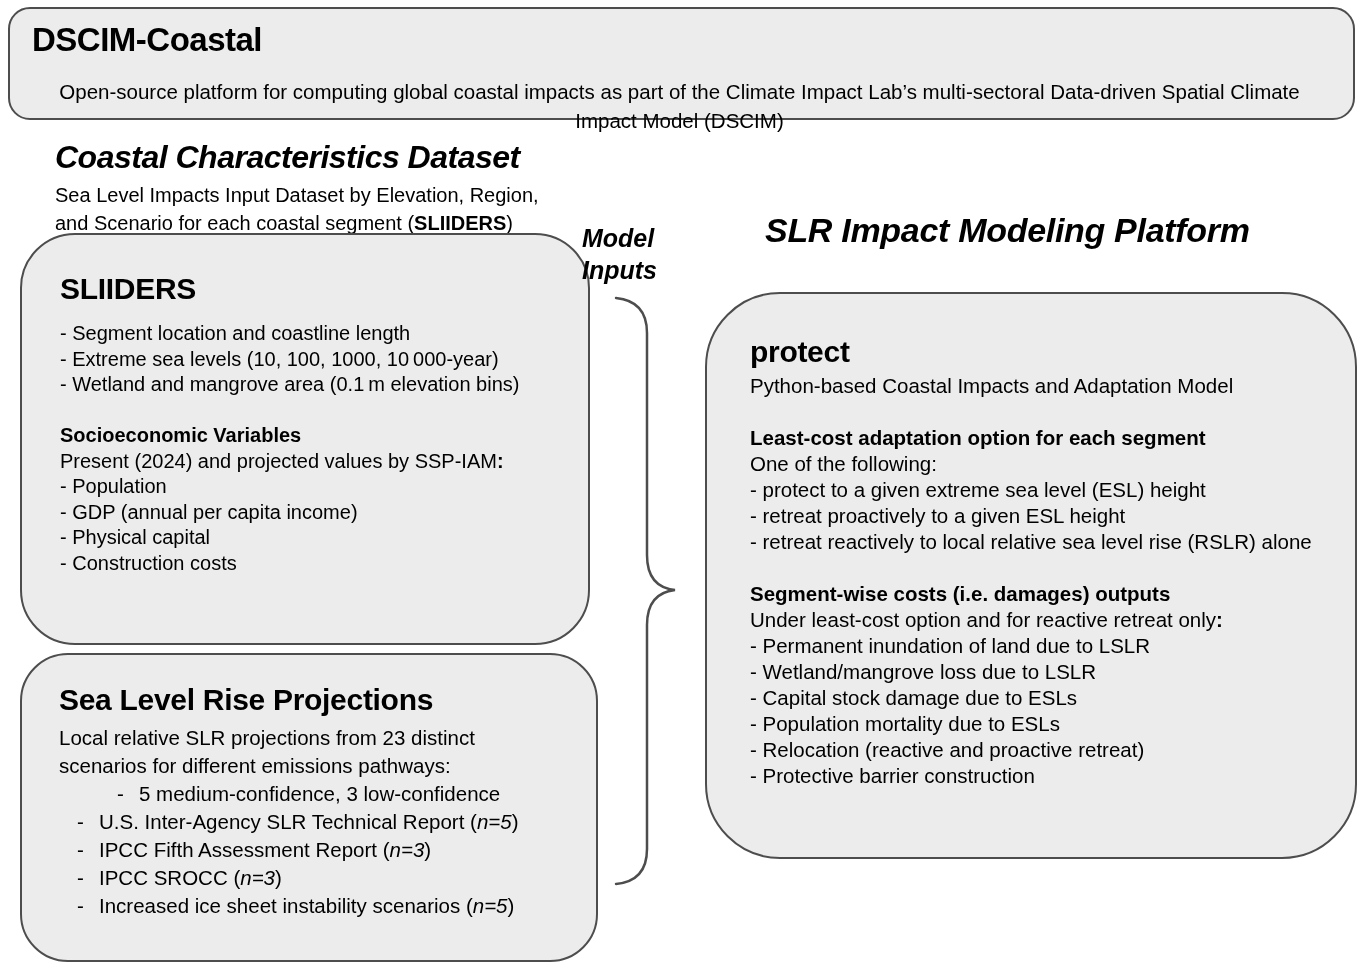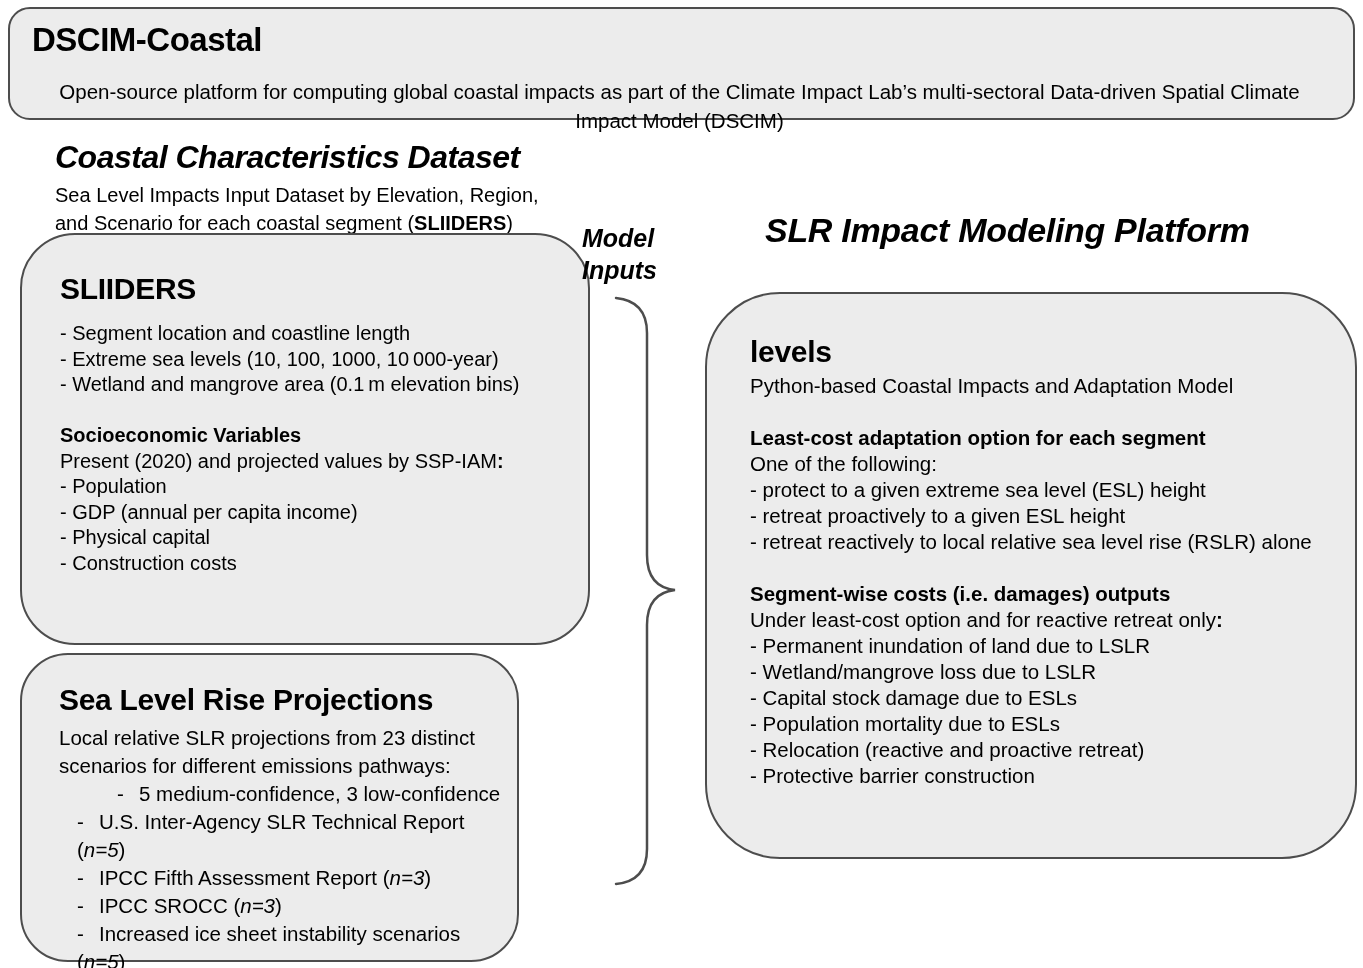--- a/index.html
+++ b/index.html
@@ -34,21 +34,21 @@
   .box{
     position:absolute;box-sizing:border-box;
     background:var(--box-fill);border:2.5px solid var(--box-border);
   }
   .box-title{font-weight:bold;font-size:30px;line-height:36px;letter-spacing:-0.3px;}
 
   #sliders-box{left:20px;top:233px;width:570px;height:412px;border-radius:55px;padding:36px 18px 0 38px;}
   #sliders-box .box-title{margin-bottom:14px;}
   #sliders-box .line{font-size:20px;line-height:25.5px;}
 
-  #slr-box{left:20px;top:653px;width:499px;height:309px;border-radius:48px;padding:27px 14px 0 37px;}
+  #slr-box{left:20px;top:653px;width:578px;height:309px;border-radius:48px;padding:27px 14px 0 37px;}
   #slr-box .box-title{margin-bottom:6px;}
   #slr-box .line{font-size:20.5px;line-height:28px;}
   #slr-box .intro{font-size:20.5px;line-height:28px;width:480px;}
 
   #pyciam-box{left:705px;top:292px;width:652px;height:567px;border-radius:75px;padding:40px 18px 0 43px;}
   #pyciam-box .box-subtitle{font-size:20.5px;line-height:26px;margin-top:3px;}
   #pyciam-box .line{font-size:20.5px;line-height:26px;}
 
   .line{white-space:pre-wrap;}
   .line .b,.b{font-weight:bold;}
@@ -87,21 +87,21 @@
   </div>
 
   <div class="box" id="sliders-box">
     <div class="box-title">SLIIDERS</div>
     <div>
         <div class="line"><span>- Segment location and coastline length</span></div>
         <div class="line"><span>- Extreme sea levels (10, 100, 1000, 10 000-year)</span></div>
         <div class="line"><span>- Wetland and mangrove area (0.1 m elevation bins)</span></div>
         <div class="line blank">&nbsp;</div>
         <div class="line b"><span>Socioeconomic Variables</span></div>
-        <div class="line"><span>Present (2020) and projected values by SSP-IAM</span><span class="b">:</span></div>
+        <div class="line"><span>Present (2024) and projected values by SSP-IAM</span><span class="b">:</span></div>
         <div class="line"><span>- Population</span></div>
         <div class="line"><span>- GDP (annual per capita income)</span></div>
         <div class="line"><span>- Physical capital</span></div>
         <div class="line"><span>- Construction costs</span></div>
       </div>
   </div>
 
   <div class="box" id="slr-box">
     <div class="box-title">Sea Level Rise Projections</div>
     <div class="intro">Local relative SLR projections from 23 distinct scenarios for different emissions pathways:</div>
@@ -115,21 +115,21 @@
   </div>
 
   <div class="model-inputs-label">Model Inputs</div>
   <svg class="brace-svg" width="70" height="592" viewBox="0 0 70 592" aria-hidden="true">
     <path d="M 5 3 Q 36 6 36 38 L 36 260 Q 36 292 64 295 Q 36 298 36 330 L 36 554 Q 36 586 5 589" fill="none" stroke="#4d4d4d" stroke-width="2.5" stroke-linecap="round"></path>
   </svg>
 
   <div class="right-heading">SLR Impact Modeling Platform</div>
 
   <div class="box" id="pyciam-box">
-    <div class="box-title">levels</div>
+    <div class="box-title">protect</div>
     <div class="box-subtitle">Python-based Coastal Impacts and Adaptation Model</div>
     <div>
         <div class="line blank">&nbsp;</div>
         <div class="line b"><span>Least-cost adaptation option for each segment</span></div>
         <div class="line"><span>One of the following:</span></div>
         <div class="line"><span>- protect to a given extreme sea level (ESL) height</span></div>
         <div class="line"><span>- retreat proactively to a given ESL height</span></div>
         <div class="line"><span>- retreat reactively to local relative sea level rise (RSLR) alone</span></div>
         <div class="line blank">&nbsp;</div>
         <div class="line b"><span>Segment-wise costs (i.e. damages) outputs</span></div>

